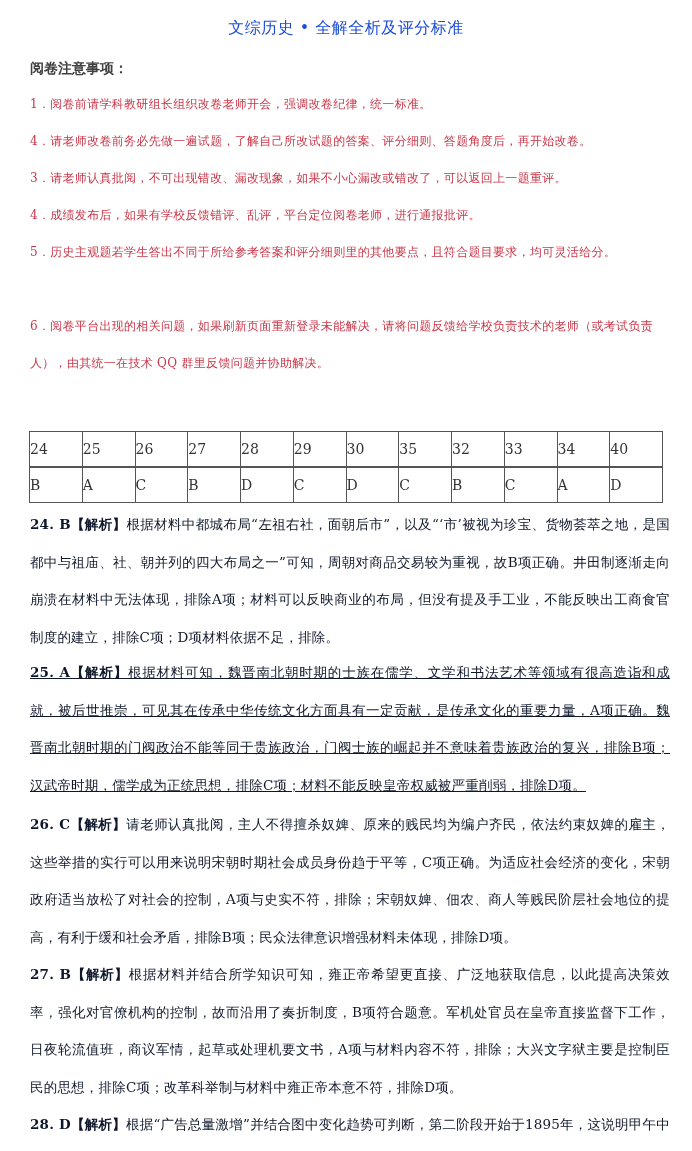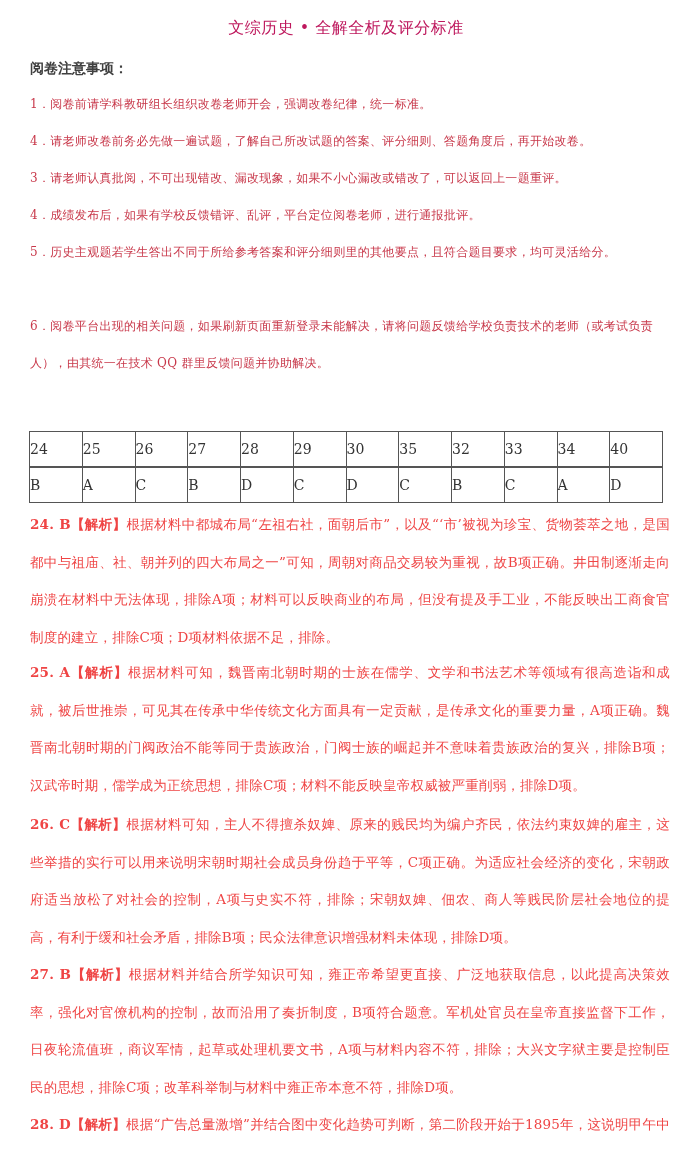--- a/index.html
+++ b/index.html
@@ -4,21 +4,21 @@
 <style>
   html, body { margin: 0; padding: 0; background: #ffffff; }
   body {
     width: 692px; height: 1151px; overflow: hidden; position: relative;
     font-family: "DejaVu Serif", "Liberation Serif", serif;
     color: #3a3a3a;
   }
   .page { position: absolute; left: 0; top: 0; width: 692px; height: 1151px; }
   .title {
     position: absolute; top: 18px; left: 0; width: 692px; text-align: center;
-    font-size: 16px; color: #be185d; letter-spacing: 0.5px;
+    font-size: 16px; color: #1d4ed8; letter-spacing: 0.5px;
   }
   .notice-head {
     position: absolute; top: 60px; left: 30px;
     font-size: 14px; font-weight: bold; color: #404040;
   }
   .notice {
     position: absolute; left: 30px; width: 640px;
     font-size: 12px; color: #c8384a; line-height: 37px;
     letter-spacing: 0.3px;
   }
@@ -26,21 +26,21 @@
     position: absolute; top: 431px; left: 29px; width: 634px;
     border-collapse: collapse; table-layout: fixed;
   }
   .answer-table td {
     border: 1px solid #555; text-align: left; height: 34px;
     font-size: 14px; color: #333; padding: 0;
   }
   .answer-table tr:first-child td { border-bottom: 2px solid #555; }
   .explain {
     position: absolute; left: 30px; width: 640px;
-    font-size: 13.5px; color: #ef4444; line-height: 37.5px;
+    font-size: 13.5px; color: #0f172a; line-height: 37.5px;
     letter-spacing: 0.2px; text-align: justify;
   }
   .explain .tag { font-weight: bold; }
 </style>
 </head>
 <body>
 
 <div class="page">
   <div class="title">文综历史 • 全解全析及评分标准</div>
 
@@ -83,26 +83,26 @@
       <td>A</td>
       <td>D</td>
     </tr>
   </tbody>
     </table>
 
   <div class="explain" style="top:506px;">
     <span class="tag">24. B【解析】</span><span>根据材料中都城布局“左祖右社，面朝后市”，以及“‘市’被视为珍宝、货物荟萃之地，是国都中与祖庙、社、朝并列的四大布局之一”可知，周朝对商品交易较为重视，故B项正确。井田制逐渐走向崩溃在材料中无法体现，排除A项；材料可以反映商业的布局，但没有提及手工业，不能反映出工商食官制度的建立，排除C项；D项材料依据不足，排除。</span>
   </div>
 
-  <div class="explain" style="top:654px;">
+  <div class="explain" style="top:654px;text-decoration:underline;">
     <span class="tag">25. A【解析】</span><span>根据材料可知，魏晋南北朝时期的士族在儒学、文学和书法艺术等领域有很高造诣和成就，被后世推崇，可见其在传承中华传统文化方面具有一定贡献，是传承文化的重要力量，A项正确。魏晋南北朝时期的门阀政治不能等同于贵族政治，门阀士族的崛起并不意味着贵族政治的复兴，排除B项；汉武帝时期，儒学成为正统思想，排除C项；材料不能反映皇帝权威被严重削弱，排除D项。</span>
   </div>
 
   <div class="explain" style="top:806px;">
-    <span class="tag">26. C【解析】</span><span>根据材料可知，主人不得擅杀奴婢、原来的贱民均为编户齐民，依法约束奴婢的雇主，这些举措的实行可以用来说明宋朝时期社会成员身份趋于平等，C项正确。为适应社会经济的变化，宋朝政府适当放松了对社会的控制，A项与史实不符，排除；宋朝奴婢、佃农、商人等贱民阶层社会地位的提高，有利于缓和社会矛盾，排除B项；民众法律意识增强材料未体现，排除D项。</span>
+    <span class="tag">26. C【解析】</span><span>请老师认真批阅，主人不得擅杀奴婢、原来的贱民均为编户齐民，依法约束奴婢的雇主，这些举措的实行可以用来说明宋朝时期社会成员身份趋于平等，C项正确。为适应社会经济的变化，宋朝政府适当放松了对社会的控制，A项与史实不符，排除；宋朝奴婢、佃农、商人等贱民阶层社会地位的提高，有利于缓和社会矛盾，排除B项；民众法律意识增强材料未体现，排除D项。</span>
   </div>
 
   <div class="explain" style="top:956px;">
     <span class="tag">27. B【解析】</span><span>根据材料并结合所学知识可知，雍正帝希望更直接、广泛地获取信息，以此提高决策效率，强化对官僚机构的控制，故而沿用了奏折制度，B项符合题意。军机处官员在皇帝直接监督下工作，日夜轮流值班，商议军情，起草或处理机要文书，A项与材料内容不符，排除；大兴文字狱主要是控制臣民的思想，排除C项；改革科举制与材料中雍正帝本意不符，排除D项。</span>
   </div>
 
   <div class="explain" style="top:1106px;">
     <span class="tag">28. D【解析】</span><span>根据“广告总量激增”并结合图中变化趋势可判断，第二阶段开始于1895年，这说明甲午中日</span>
   </div>
 </div>

